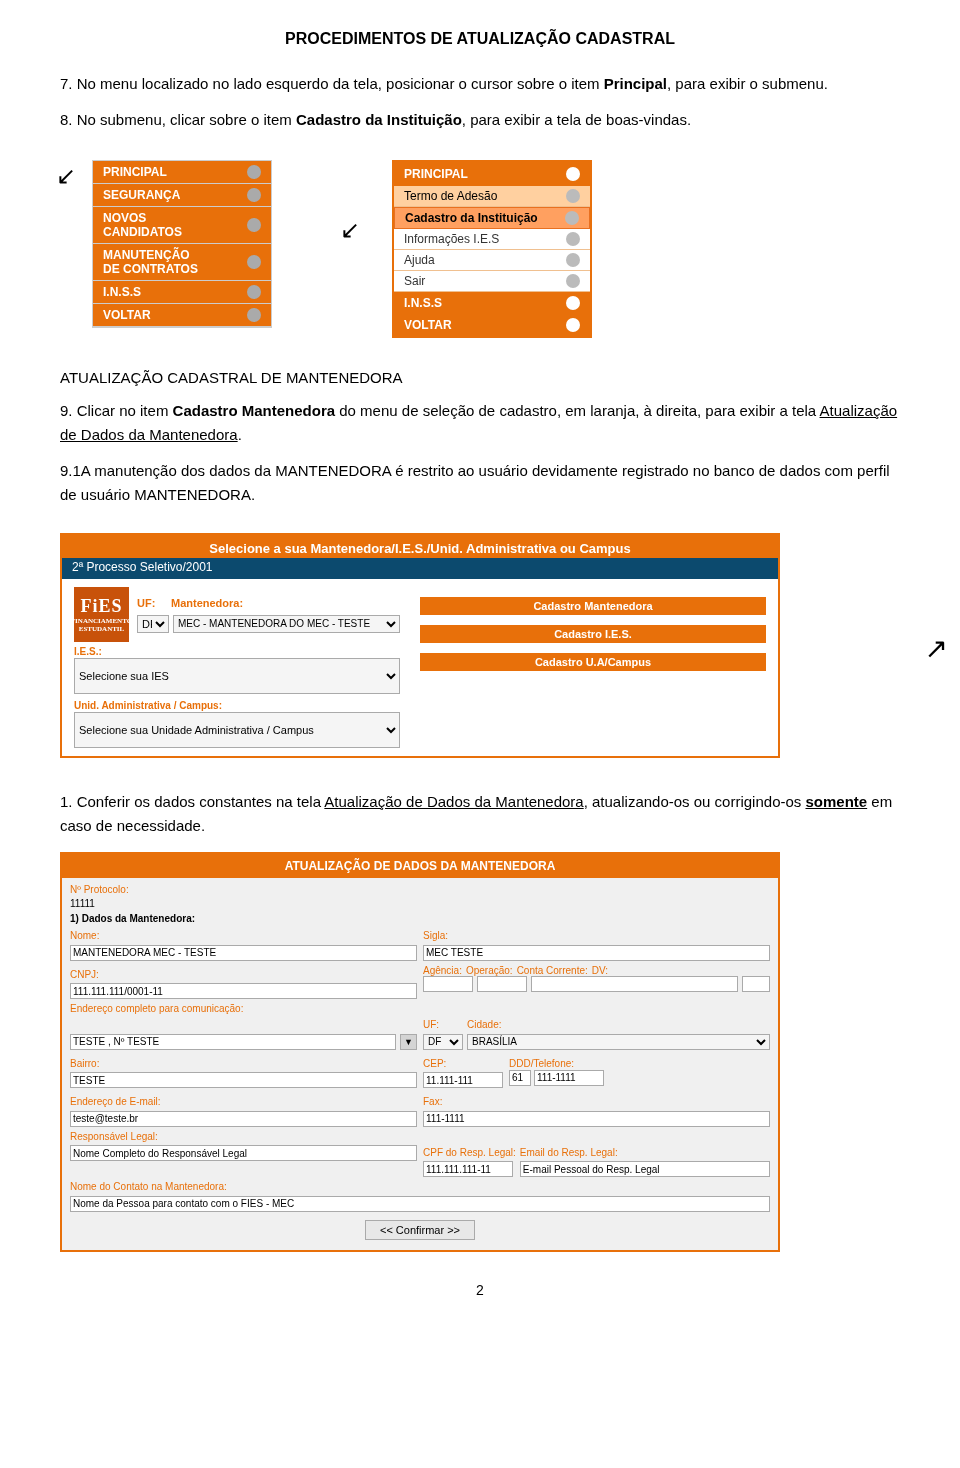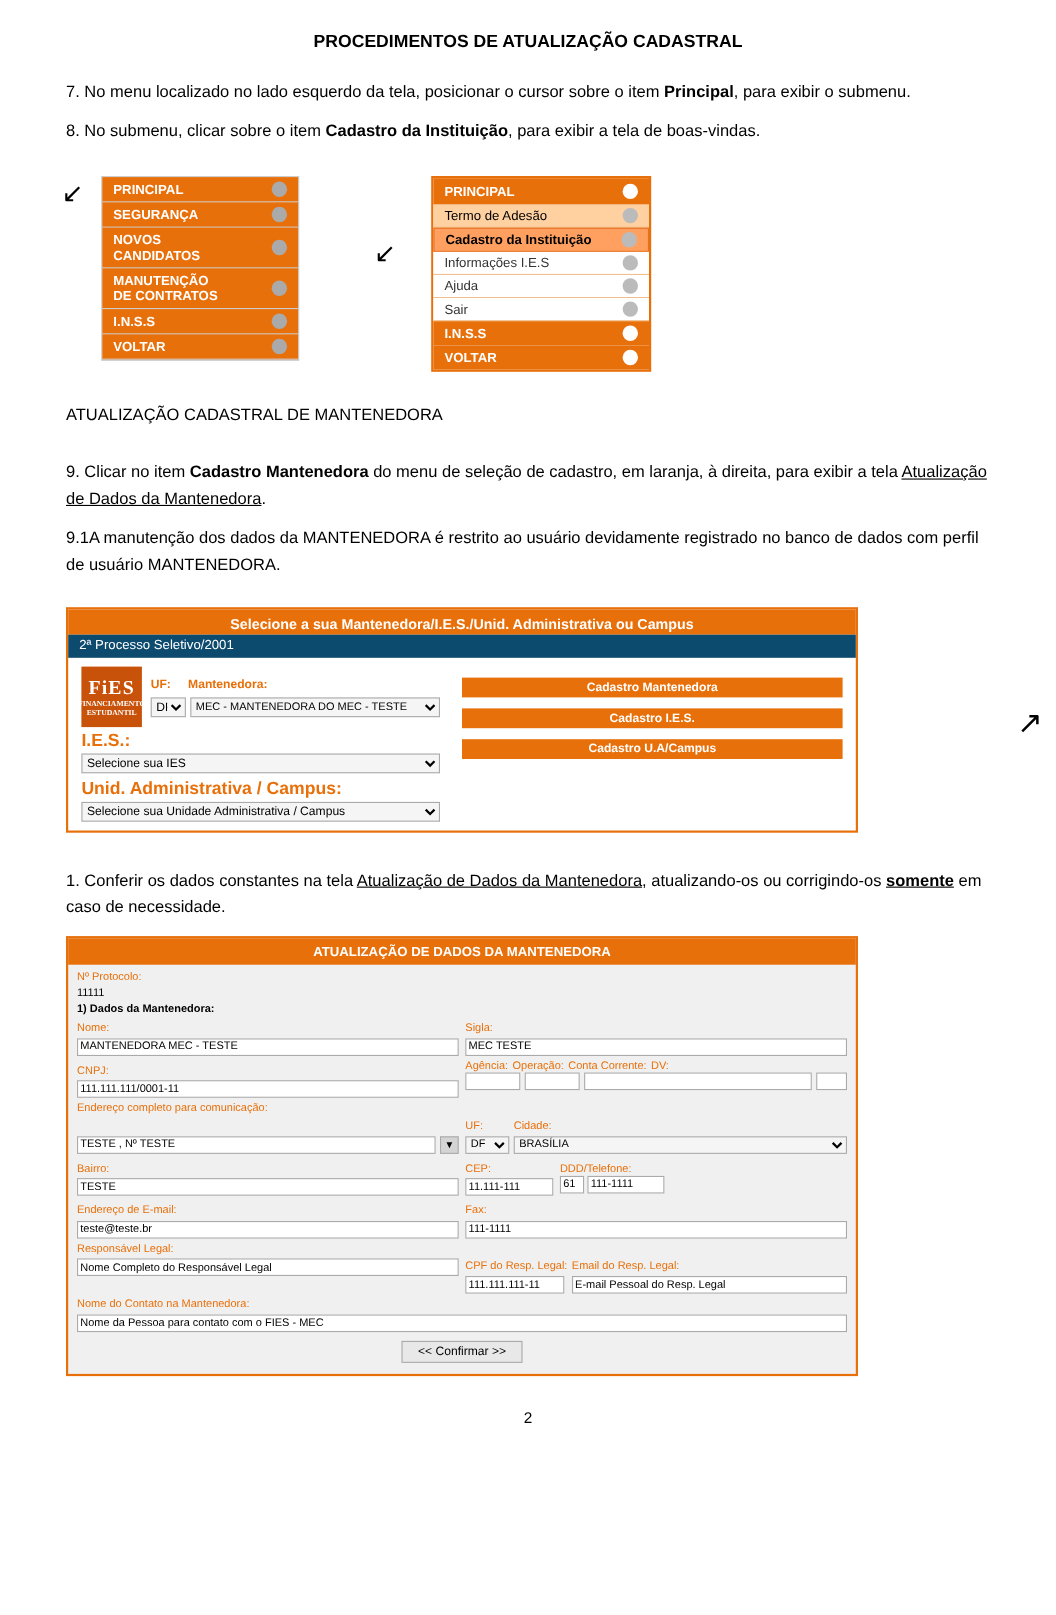--- a/index.html
+++ b/index.html
@@ -142,25 +142,25 @@
       padding: 2px 10px 5px 10px;
     }
     .selection-body {
       padding: 8px 12px;
       display: grid;
       grid-template-columns: 1fr 1fr;
       gap: 0;
     }
     .sel-left { padding-right: 20px; }
     .sel-right { display: flex; flex-direction: column; gap: 6px; padding-top: 4px; }
-    .sel-label { font-size: 16px; color: #e8700a; font-weight: bold; margin-bottom: 1px; }
+    .sel-label { font-size: 10px; color: #e8700a; font-weight: bold; margin-bottom: 1px; }
     .sel-row { display: flex; align-items: center; gap: 4px; margin-bottom: 6px; }
     .sel-row-label { font-size: 11px; font-weight: bold; color: #000; width: 30px; flex-shrink: 0; }
     .sel-input-short { border: 1px solid #aaa; background: #f5f5f5; height: 18px; width: 32px; font-size: 11px; }
-    .sel-select { border: 1px solid #aaa; background: #f5f5f5; height: 18px; width: 100%; font-size: 11px; }
+    .sel-select { border: 1px solid #aaa; background: #f5f5f5; height: 36px; width: 100%; font-size: 11px; }
     .sel-btn-orange {
       background: #e8700a;
       color: #fff;
       font-weight: bold;
       font-size: 11px;
       padding: 3px 8px;
       border: none;
       cursor: pointer;
       text-align: center;
       white-space: nowrap;
@@ -324,21 +324,21 @@
       </div>
       <div class="menu-right-voltar">
         <span>VOLTAR</span>
         <span class="menu-bullet" style="background:#fff;"></span>
       </div>
     </div>
   </div>
 </div>
 
 
-<p class="section-text" style="margin-top:4px; margin-bottom:28px;">
+<p class="section-text" style="margin-top:4px; margin-bottom:9px;">
   <span>ATUALIZAÇÃO CADASTRAL DE MANTENEDORA</span>
 </p>
 
 
 <p class="section-text">
   <span>9.</span>
   <span>Clicar no item </span><b>Cadastro Mantenedora</b><span> do menu de seleção de cadastro, em laranja, à direita, para exibir a tela </span><u>Atualização de Dados da Mantenedora</u><span>.</span>
 </p>
 
 

